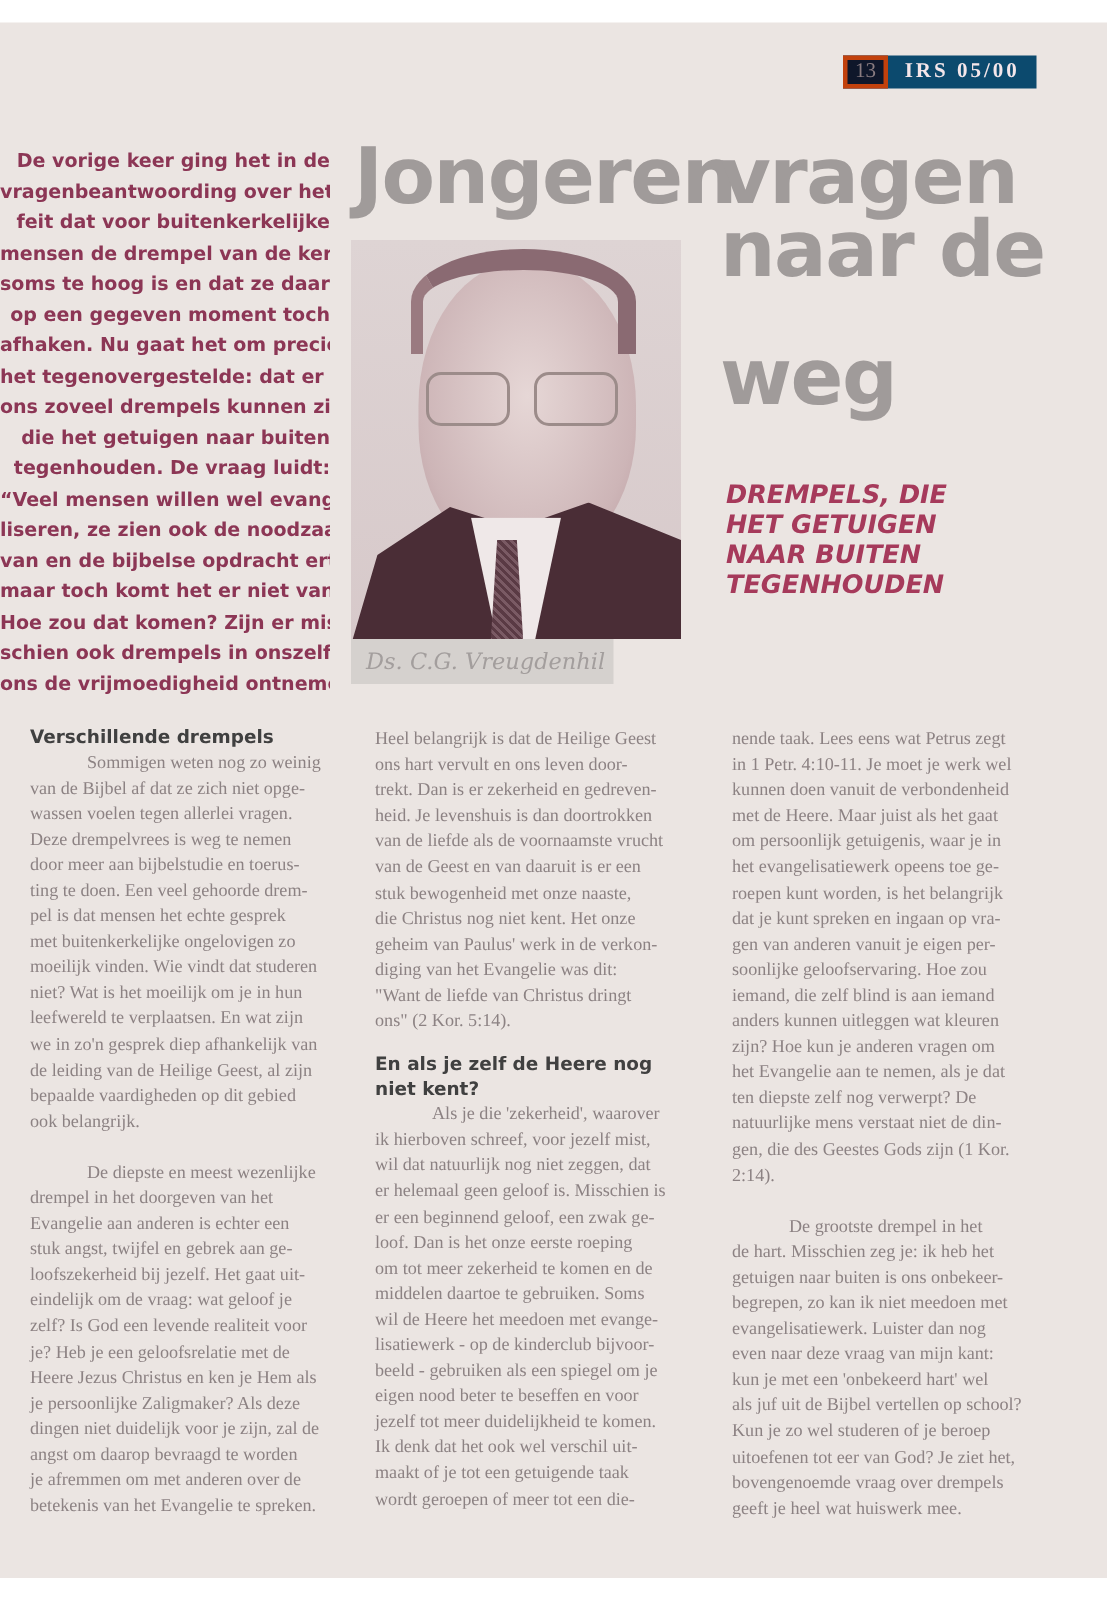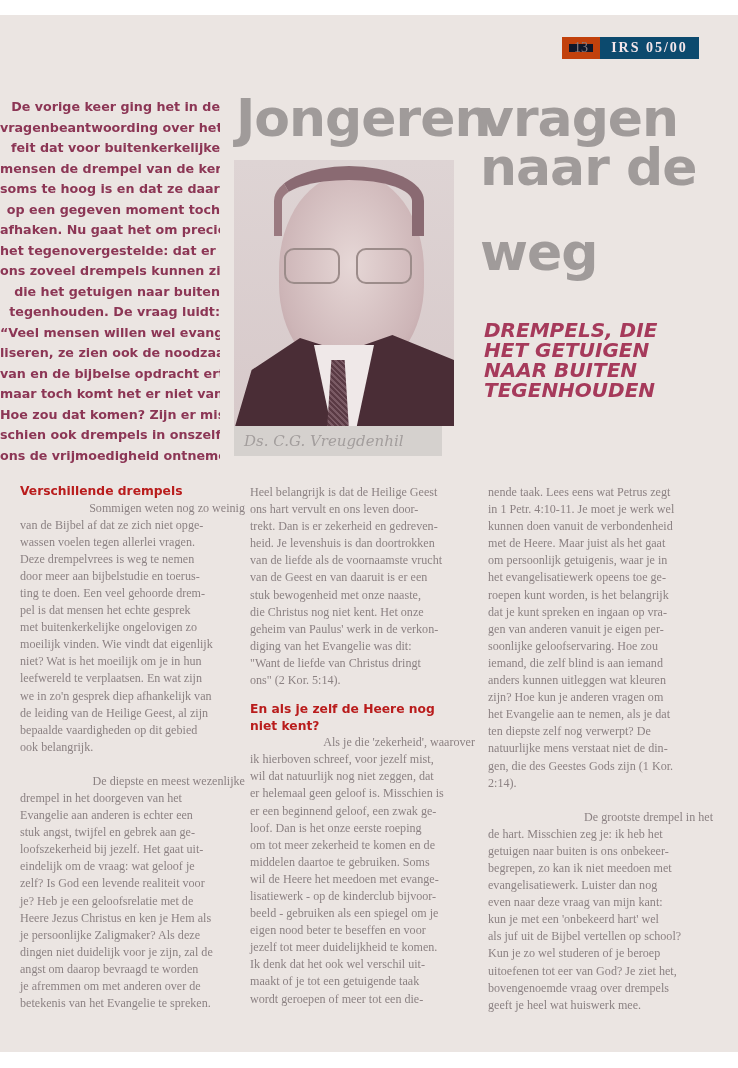--- a/index.html
+++ b/index.html
@@ -11,21 +11,21 @@
   .page {
     position: absolute; left: 0; top: 15px; width: 738px; height: 1037px;
     background: #ebe5e2;
   }
   .badge {
     position: absolute; left: 562px; top: 37px; height: 22px;
     display: flex; align-items: stretch;
     font-family: "Liberation Serif", serif; font-size: 14px;
   }
   .badge .pg {
-    background: #0f172a; color: #8a7c80; border: 7px solid #c2410c;
+    background: #0f172a; color: #8a7c80; border: 3px solid #c2410c;
     width: 24px; display: flex; align-items: center; justify-content: center;
   }
   .badge .issue {
     background: #0c4a6e; color: #f4e6ea; font-weight: bold; letter-spacing: 2px;
     width: 99px; display: flex; align-items: center; justify-content: center;
   }
   .intro {
     position: absolute; left: 0px; top: 97px; width: 220px;
     text-align: right; color: #8c3655;
     font-family: "DejaVu Sans", sans-serif; font-weight: bold;
@@ -70,40 +70,40 @@
     position: absolute; left: 80px; top: 185px; width: 60px; height: 85px;
     background: #efe8e8;
     clip-path: polygon(0 0, 100% 0, 70% 100%, 30% 100%);
   }
   .photo .tie {
     position: absolute; left: 93px; top: 200px; width: 22px; height: 70px;
     background: repeating-linear-gradient(45deg, #5a3a44 0 2px, #7a5a64 2px 4px);
     clip-path: polygon(20% 0, 80% 0, 100% 100%, 0 100%);
   }
   .caption {
-    position: absolute; left: 234px; top: 426px; width: 208px; height: 30px;
+    position: absolute; left: 234px; top: 426px; width: 175px; height: 30px;
     background: #d5d1ce; color: #a39e9d;
     font-family: "DejaVu Serif", serif; font-style: italic;
     font-size: 15px; line-height: 30px; padding-left: 10px; box-sizing: border-box;
   }
   .subtitle {
     position: absolute; left: 484px; top: 320px; width: 240px;
     color: #a63a5b; font-family: "DejaVu Sans", sans-serif;
-    font-style: italic; font-weight: bold; font-size: 20px; line-height: 20px;
+    font-style: italic; font-weight: bold; font-size: 17px; line-height: 20px;
   }
   .col {
     position: absolute; top: 0; width: 225px;
     color: #8c8283; font-family: "Liberation Serif", serif;
     font-size: 12.1px; line-height: 17.1px;
   }
   .col .ln { white-space: nowrap; overflow: visible; }
-  .col .indent { padding-left: 38px; text-align: right; }
+  .col .indent { padding-left: 38px; }
   .col .gap { height: 17px; }
   .subhead {
-    color: #b91c1c; font-family: "DejaVu Sans", sans-serif; font-weight: bold;
+    color: #404040; font-family: "DejaVu Sans", sans-serif; font-weight: bold;
     font-size: 12.3px; line-height: 16.5px; white-space: nowrap;
   }
 </style>
 </head>
 <body>
 
 <div class="page"></div>
 
 <div class="badge">
   <span class="pg">13</span>
@@ -159,21 +159,21 @@
 <div class="col" style="left:20px; top:483px;" id="col1">
     <div class="subhead">Verschillende drempels</div>
     <div class="ln indent">Sommigen weten nog zo weinig</div>
     <div class="ln">van de Bijbel af dat ze zich niet opge-</div>
     <div class="ln">wassen voelen tegen allerlei vragen.</div>
     <div class="ln">Deze drempelvrees is weg te nemen</div>
     <div class="ln">door meer aan bijbelstudie en toerus-</div>
     <div class="ln">ting te doen. Een veel gehoorde drem-</div>
     <div class="ln">pel is dat mensen het echte gesprek</div>
     <div class="ln">met buitenkerkelijke ongelovigen zo</div>
-    <div class="ln">moeilijk vinden. Wie vindt dat eigenlijk</div>
+    <div class="ln">moeilijk vinden. Wie vindt dat studeren</div>
     <div class="ln">niet? Wat is het moeilijk om je in hun</div>
     <div class="ln">leefwereld te verplaatsen. En wat zijn</div>
     <div class="ln">we in zo'n gesprek diep afhankelijk van</div>
     <div class="ln">de leiding van de Heilige Geest, al zijn</div>
     <div class="ln">bepaalde vaardigheden op dit gebied</div>
     <div class="ln">ook belangrijk.</div>
     <div class="gap"></div>
     <div class="ln indent">De diepste en meest wezenlijke</div>
     <div class="ln">drempel in het doorgeven van het</div>
     <div class="ln">Evangelie aan anderen is echter een</div>

